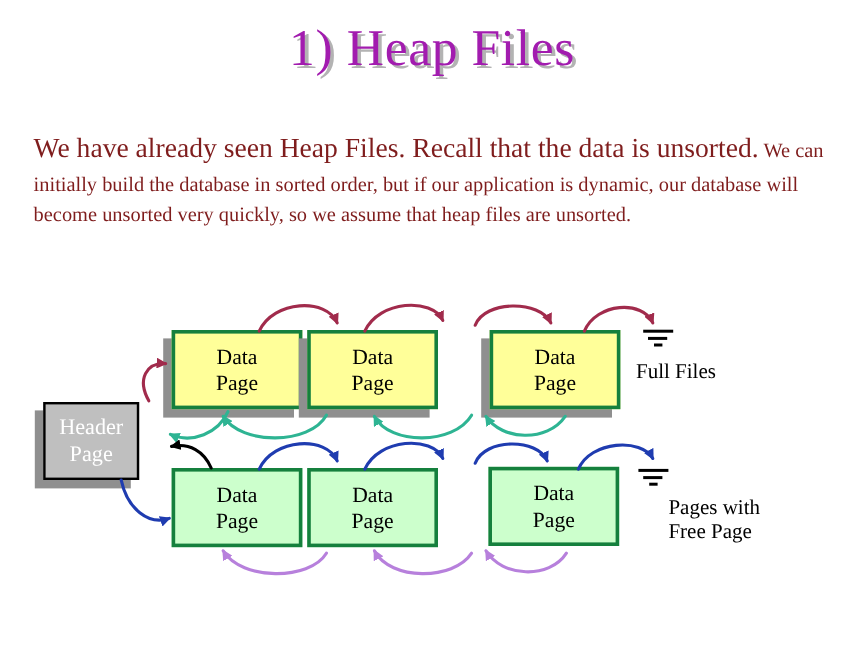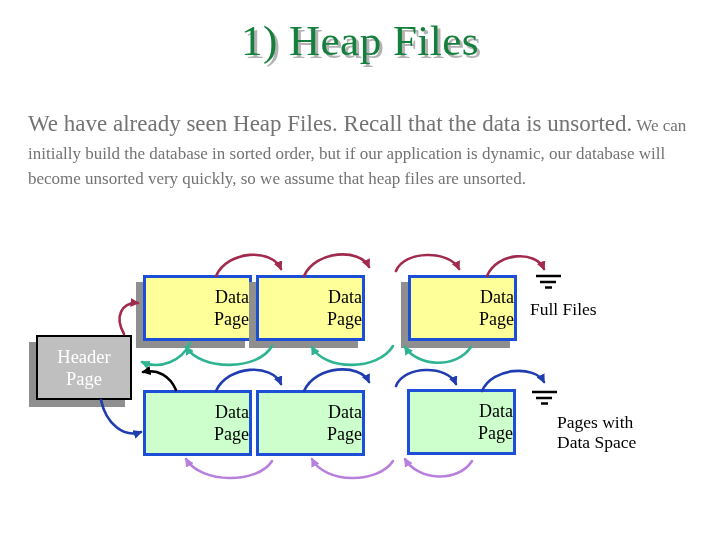--- a/index.html
+++ b/index.html
@@ -2,38 +2,38 @@
 <html><head>
 <meta charset="utf-8">
 <style>
   html,body{margin:0;padding:0;background:#fff;}
   .slide{
     position:relative;width:720px;height:540px;background:#ffffff;
     font-family:"Liberation Serif", serif;overflow:hidden;
   }
   .slide-title{
     position:absolute;left:0;top:16px;width:720px;text-align:center;
-    font-size:43px;color:#15803d;letter-spacing:0.5px;
+    font-size:43px;color:#a21caf;letter-spacing:0.5px;
     text-shadow:3px 3px 0 #b3b3b3;
   }
   .body-text{
-    position:absolute;left:28px;top:90px;width:662px;color:#737373;
+    position:absolute;left:28px;top:90px;width:662px;color:#7f1d1d;
   }
   .lead{font-size:23px;line-height:35px;}
   .detail{font-size:17px;line-height:25px;}
   .box{
     position:absolute;box-sizing:border-box;display:flex;flex-direction:column;
     align-items:center;justify-content:center;text-align:center;
     font-size:18px;line-height:22px;color:#000;z-index:1;
   }
-  .data-box{width:109px;height:66px;border:3px solid #1d4ed8;align-items:flex-end;}
+  .data-box{width:109px;height:66px;border:3px solid #15803d;}
   .full-box{background:#ffff99;box-shadow:-7px 7px 0 #8f8f8f;}
   .free-box{background:#ccffcc;}
   .header-box{
-    left:36px;top:335px;width:96px;height:65px;border:2px solid #000;
+    left:36px;top:335px;width:80px;height:65px;border:2px solid #000;
     background:#bfbfbf;box-shadow:-7px 7px 0 #8f8f8f;color:#ffffff;
     font-size:18.5px;
   }
   .side-label{
     position:absolute;font-size:17.5px;line-height:20px;color:#000;z-index:1;
   }
   .arrow-layer{
     position:absolute;left:0;top:0;width:720px;height:540px;z-index:2;
     pointer-events:none;
   }
@@ -75,21 +75,21 @@
     <span>Page</span>
   </div>
   <div class="box data-box free-box" style="left:407px;top:389px;">
     <span>Data</span>
     <span>Page</span>
   </div>
 
   <div class="side-label" style="left:530px;top:299px;">Full Files</div>
   <div class="side-label" style="left:557px;top:412px;">
     <div>Pages with</div>
-    <div>Data Space</div>
+    <div>Free Page</div>
   </div>
 
   <svg class="arrow-layer" viewBox="0 0 720 540" xmlns="http://www.w3.org/2000/svg">
     <defs>
       <marker id="mRed" markerUnits="userSpaceOnUse" markerWidth="10" markerHeight="9" refX="7.5" refY="4.5" orient="auto">
         <path d="M0,0 L9,4.5 L0,9 z" fill="#a12b4c"></path>
       </marker>
       <marker id="mTeal" markerUnits="userSpaceOnUse" markerWidth="10" markerHeight="9" refX="7.5" refY="4.5" orient="auto">
         <path d="M0,0 L9,4.5 L0,9 z" fill="#2eb493"></path>
       </marker>

